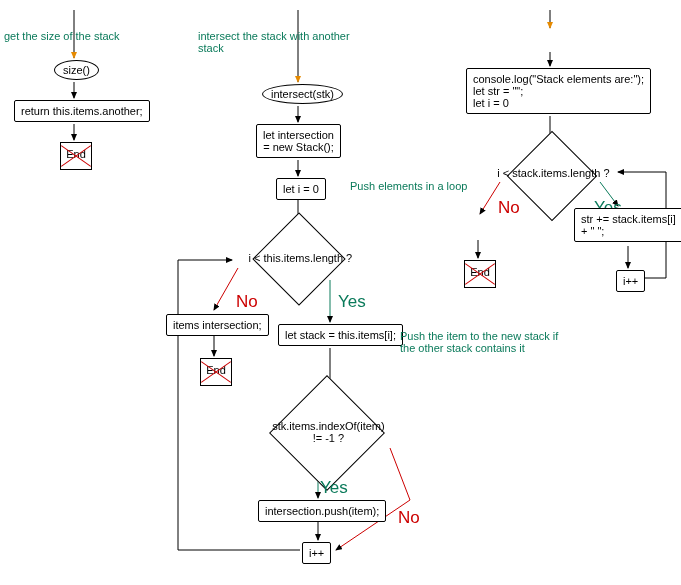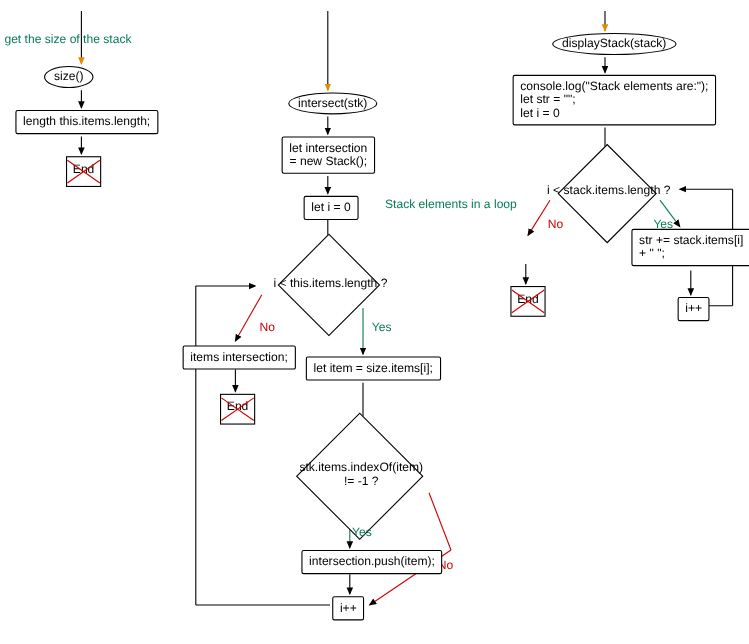--- a/index.html
+++ b/index.html
@@ -1,21 +1,21 @@
 <!DOCTYPE html>
 <html><head>
 <meta charset="utf-8">
 <style>
 html,body{margin:0;padding:0;background:#fff;font-family:Arial,Helvetica,sans-serif;font-size:11px;color:#000}
 .canvas{position:relative;width:560px;height:585px}
 .node{position:absolute;background:#fff;border:1px solid #000;text-align:center;box-sizing:border-box}
 .oval{border-radius:50%/50%;padding:3px 8px}
 .rect{border-radius:2px;padding:4px 6px}
 .comment{position:absolute;color:#0a7a5a;font-size:11px;max-width:170px}
-.yesno{position:absolute;font-size:11px}
+.yesno{position:absolute;font-size:17px}
 .yes{color:#0a7a5a}
 .no{color:#c00}
 .end-box{position:absolute;width:30px;height:26px;border:1px solid #000}
 .end-box .cross{position:absolute;inset:0}
 .end-box .cross:before,.end-box .cross:after{content:"";position:absolute;left:50%;top:50%;width:36px;height:1px;background:#c00;transform-origin:center}
 .end-box .cross:before{transform:translate(-50%,-50%) rotate(35deg)}
 .end-box .cross:after{transform:translate(-50%,-50%) rotate(-35deg)}
 .end-label{position:absolute;width:100%;text-align:center;top:5px;font-size:11px}
 
 
@@ -85,62 +85,63 @@
 <line x1="478" y1="240" x2="478" y2="258" marker-end="url(#ah)"></line>
 
 <line x1="628" y1="246" x2="628" y2="268" marker-end="url(#ah)"></line>
 
 <line x1="640" y1="278" x2="666" y2="278"></line>
 <line x1="666" y1="278" x2="666" y2="172"></line>
 <line x1="666" y1="172" x2="618" y2="172" marker-end="url(#ah)"></line>
 </svg>
 
 <div class="comment" style="left:4px;top:30px">get the size of the stack</div>
-<div class="node oval" style="left:40px;top:60px">size()</div>
-<div class="node rect" style="left:14px;top:100px;white-space:pre">length this.items.length;</div>
+<div class="node oval" style="left:54px;top:60px">size()</div>
+<div class="node rect" style="left:14px;top:100px;white-space:pre">return this.items.another;</div>
 <div class="end-box" style="left:60px;top:142px">
   <div class="end-label">End</div>
   <div class="cross"></div>
 </div>
 
+<div class="comment" style="left:198px;top:30px">intersect the stack with another stack</div>
 <div class="node oval" style="left:262px;top:84px">intersect(stk)</div>
 <div class="node rect" style="left:256px;top:124px;white-space:pre">let intersection
 = new Stack();</div>
 <div class="node rect" style="left:276px;top:178px">let i = 0</div>
-<div class="comment" style="left:350px;top:180px">Stack elements in a loop</div>
+<div class="comment" style="left:350px;top:180px">Push elements in a loop</div>
 
 <div class="diamond" style="left:232px;top:224px">
   <div class="dwrap" style="width:64px;height:64px;left:34px;top:2px">
     <div class="dtxt" style="left:-48px;top:24px">i &lt; this.items.length ?</div>
   </div>
 </div>
 <div class="yesno no" style="left:236px;top:292px">No</div>
 <div class="yesno yes" style="left:338px;top:292px">Yes</div>
 
 <div class="node rect" style="left:166px;top:314px">items intersection;</div>
 <div class="end-box" style="left:200px;top:358px">
   <div class="end-label">End</div>
   <div class="cross"></div>
 </div>
 
-<div class="node rect" style="left:278px;top:324px">let item = size.items[i];</div>
+<div class="node rect" style="left:278px;top:324px">let stack = this.items[i];</div>
+<div class="comment" style="left:400px;top:330px">Push the item to the new stack if the other stack contains it</div>
 
 <div class="diamond" style="left:256px;top:392px">
   <div class="dwrap" style="width:80px;height:80px;left:30px;top:0">
     <div class="dtxt" style="left:-40px;top:26px;white-space:pre">stk.items.indexOf(item)
 != -1 ?</div>
   </div>
 </div>
 <div class="yesno yes" style="left:320px;top:478px">Yes</div>
 <div class="yesno no" style="left:398px;top:508px">No</div>
 
-<div class="node rect" style="left:274px;top:500px">intersection.push(item);</div>
+<div class="node rect" style="left:258px;top:500px">intersection.push(item);</div>
 <div class="node rect" style="left:302px;top:542px">i++</div>
 
-<div class="node oval" style="left:502px;top:30px">displayStack(stack)</div>
 <div class="node rect" style="left:466px;top:68px;white-space:pre;text-align:left">console.log("Stack elements are:");
 let str = "";
 let i = 0</div>
 
 <div class="diamond" style="left:486px;top:140px">
   <div class="dwrap" style="width:62px;height:62px;left:34px;top:4px">
     <div class="dtxt" style="left:-50px;top:22px">i &lt; stack.items.length ?</div>
   </div>
 </div>
 <div class="yesno no" style="left:498px;top:198px">No</div>

